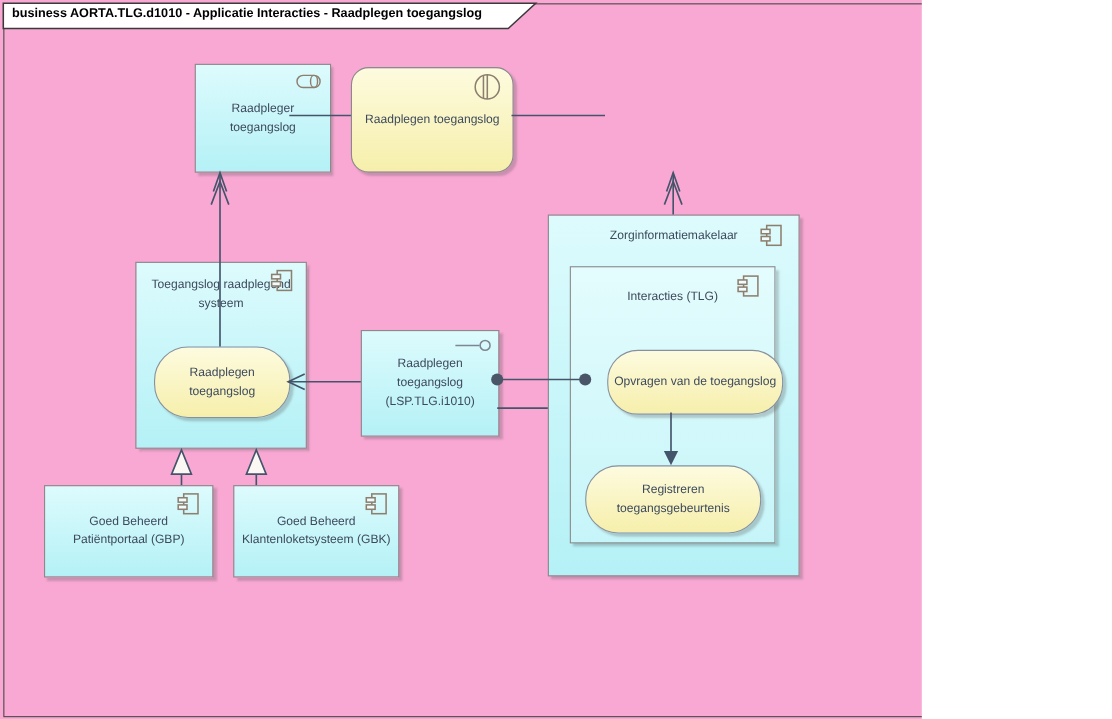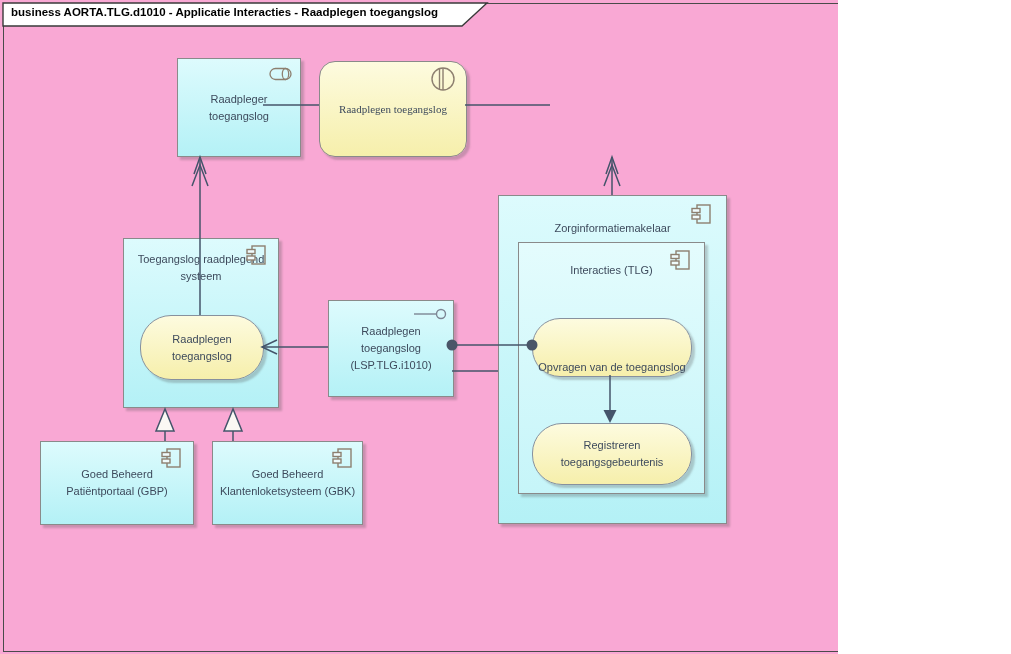--- a/index.html
+++ b/index.html
@@ -12,39 +12,39 @@
                  color:#000;white-space:nowrap;}
   .node{position:absolute;border:1px solid #8a8a8a;
         box-shadow:3px 3px 2px rgba(80,80,80,.28);
         display:flex;flex-direction:column;align-items:center;justify-content:center;
         color:#3d4a5c;font-size:11px;line-height:17px;text-align:center;}
   .cyan{background:linear-gradient(180deg,#ddfbfd 0%,#b4f1f6 100%);}
   .cyan-light{background:linear-gradient(180deg,#e4fcfd 0%,#c6f5f9 100%);}
   .yellow{background:linear-gradient(180deg,#fdfbdf 0%,#f6efab 100%);}
   .container{justify-content:flex-start;}
   .oval{border:1px solid #87919e;}
-  .rounded{border-radius:16px;font-family:Liberation Serif, serif;}
+  .rounded{border-radius:16px;}
   .icon{position:absolute;}
   .lbl{white-space:nowrap;}
   svg{display:block;}
   #overlay{position:absolute;left:0;top:0;pointer-events:none;}
 </style>
 </head>
 <body>
 
 <div id="canvas">
   <div id="frame"></div>
 
   <svg id="tab-svg" width="500" height="30">
     <path d="M3,26 L3,3 L487,3 L462,26 Z" fill="#ffffff" stroke="#3a3a3a" stroke-width="1.4"></path>
   </svg>
   <div id="diagram-title">business AORTA.TLG.d1010 - Applicatie Interacties - Raadplegen toegangslog</div>
 
   <div class="node cyan container" style="left:498px;top:195px;width:227px;height:327px;">
-    <div class="lbl" style="margin-top:24px">Zorginformatiemakelaar</div>
+    <div class="lbl" style="margin-top:10px">Zorginformatiemakelaar</div>
     <svg class="icon" style="top:6px;right:13px" width="24" height="24">
       <g stroke="#8d7f6f" stroke-width="1.4" fill="none">
         <rect x="8" y="3" width="13" height="18"></rect>
         <rect x="3" y="6.5" width="8" height="4" fill="#effbfc"></rect>
         <rect x="3" y="13" width="8" height="4" fill="#effbfc"></rect>
       </g>
     </svg>
   </div>
 
   <div class="node cyan-light container" style="left:518px;top:242px;width:185px;height:250px;">
@@ -103,21 +103,21 @@
     <div class="lbl">toegangslog</div>
     <div class="lbl">(LSP.TLG.i1010)</div>
     <svg class="icon" style="top:7px;right:5px" width="36" height="12">
       <g stroke="#7d8694" stroke-width="1.4" fill="none">
         <line x1="2" y1="6" x2="24" y2="6"></line>
         <circle cx="29" cy="6" r="4.5"></circle>
       </g>
     </svg>
   </div>
 
-  <div class="node yellow oval" style="left:532px;top:318px;width:158px;height:57px;border-radius:28px;justify-content:flex-end;">
+  <div class="node yellow oval" style="left:552px;top:318px;width:158px;height:57px;border-radius:28px;">
     <div class="lbl">Opvragen van de toegangslog</div>
   </div>
 
   <div class="node yellow oval" style="left:532px;top:423px;width:158px;height:60px;border-radius:30px;align-items:center;">
     <div class="lbl">Registreren</div>
     <div class="lbl">toegangsgebeurtenis</div>
   </div>
 
   <div class="node cyan" style="left:40px;top:441px;width:152px;height:82px;">
     <div class="lbl">Goed Beheerd</div>

